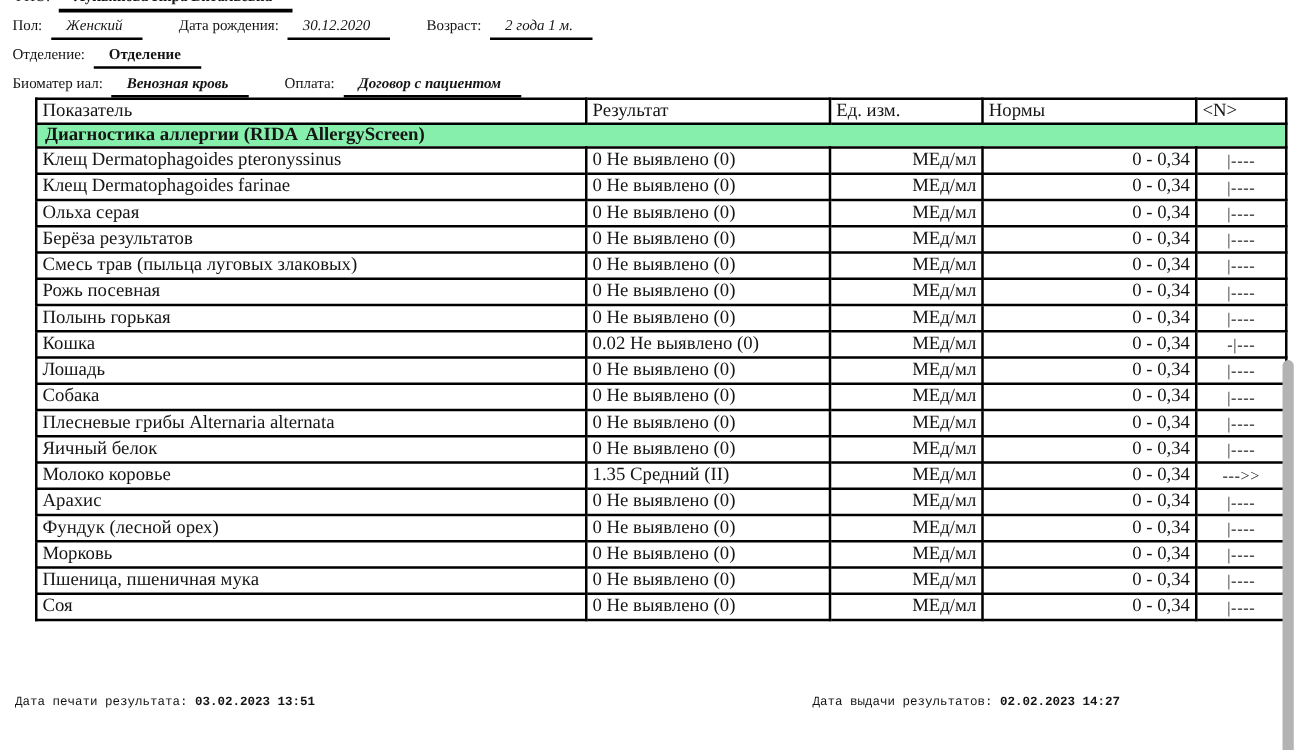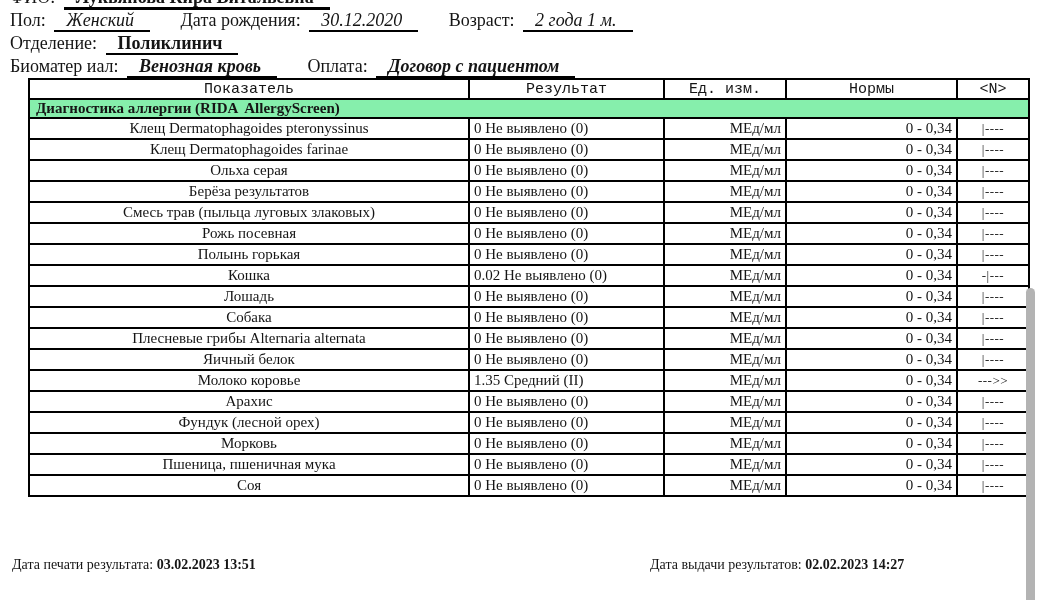--- a/index.html
+++ b/index.html
@@ -8,21 +8,21 @@
     width: 1037px; height: 600px;
     overflow: hidden;
     background: #ffffff;
     font-family: "Liberation Serif", "DejaVu Serif", serif;
     color: #151515;
   }
   .page { position: relative; width: 1037px; height: 600px; }
 
   
   .header { position: absolute; left: 10px; top: -14px; }
-  .hline { height: 23px; line-height: 23px; font-size: 18px; white-space: nowrap; }
+  .hline { height: 23px; line-height: 23px; font-size: 12px; white-space: nowrap; }
   .lbl { margin-right: 4px; }
   .val {
     display: inline-block;
     border-bottom: 2px solid #000;
     padding: 0 16px 0 12px;
     line-height: 20px;
   }
   .italic { font-style: italic; }
   .bold { font-weight: bold; }
   .grp { margin-right: 26px; }
@@ -38,38 +38,38 @@
     font-size: 15px;
   }
   table.results td, table.results th {
     border: 2px solid #000;
     padding: 0 4px;
     height: 21px;
     overflow: hidden;
     white-space: nowrap;
     font-weight: normal;
   }
-  table.results thead th { height: 20px; text-align: center; font-family: Liberation Mono, monospace; }
+  table.results thead th { height: 20px; text-align: left; }
   tr.section-row td {
     background: #86efac;
     font-weight: bold;
     text-align: left;
     padding-left: 6px;
     height: 19px;
     white-space: pre;
   }
-  td.c-name   { text-align: center; padding-left: 16px; }
+  td.c-name   { text-align: left; padding-left: 16px; }
   td.c-result { text-align: left; }
   td.c-unit   { text-align: right; }
   td.c-norm   { text-align: right; }
   td.c-marker { text-align: center; font-size: 13px; letter-spacing: 0.5px; color: #222; }
   td.result-bold { font-weight: bold; }
 
   
-  .footer { position: absolute; top: 557px; left: 0; width: 1026px; height: 24px; font-size: 14px; }
+  .footer { position: absolute; top: 557px; left: 0; width: 1026px; height: 24px; font-size: 10px; font-family: Liberation Mono, monospace; }
   .footer .f-left  { position: absolute; left: 12px; top: 0; white-space: nowrap; }
   .footer .f-right { position: absolute; left: 650px; top: 0; white-space: nowrap; }
   .footer .f-val { font-weight: bold; }
 
   
   .scroll-thumb {
     position: absolute;
     right: 2px; top: 288px;
     width: 9px; height: 312px;
     background: #b3b3b3;
@@ -89,21 +89,21 @@
     <div class="hline">
       <span class="lbl">Пол:</span>
       <span class="val italic grp">Женский</span>
       <span class="lbl">Дата рождения:</span>
       <span class="val italic grp">30.12.2020</span>
       <span class="lbl">Возраст:</span>
       <span class="val italic">2 года 1 м.</span>
     </div>
     <div class="hline">
       <span class="lbl">Отделение:</span>
-      <span class="val bold">Поликлинич</span>
+      <span class="val bold">Отделение</span>
     </div>
     <div class="hline">
       <span class="lbl">Биоматер иал:</span>
       <span class="val bold italic grp">Венозная кровь</span>
       <span class="lbl">Оплата:</span>
       <span class="val bold italic">Договор с пациентом</span>
     </div>
   </div>
 
   <table class="results">

